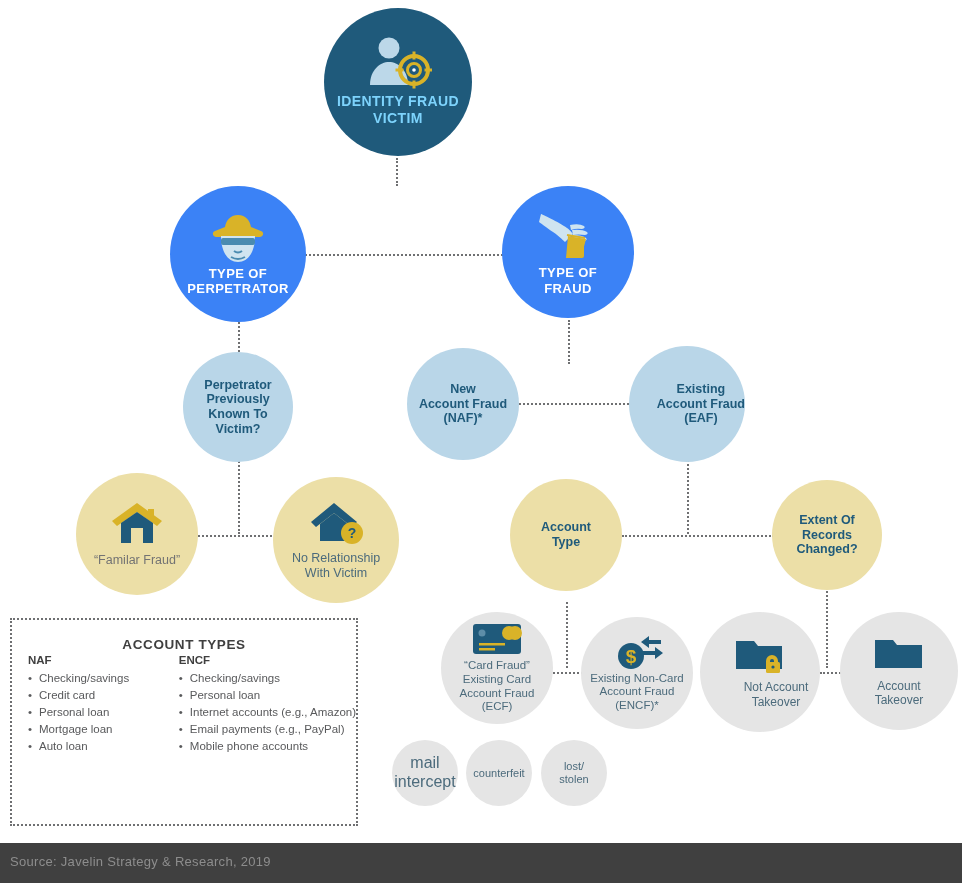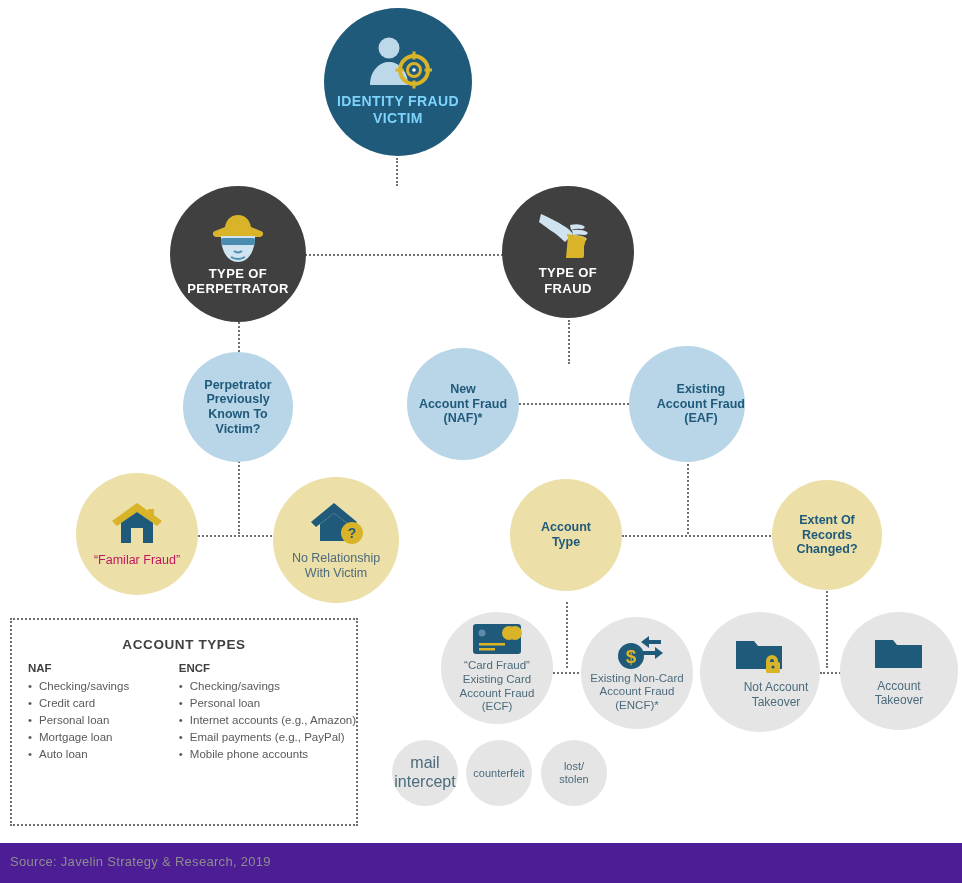--- a/index.html
+++ b/index.html
@@ -12,21 +12,21 @@
   
   .node{
     position:absolute;border-radius:50%;
     display:flex;flex-direction:column;align-items:center;justify-content:center;
     text-align:center;box-sizing:border-box;
   }
   .node .lbl{ white-space:pre-line; line-height:1.18; }
 
   
   .n-navy{ background:#1f5a7b; color:#7dd3fc; }
-  .n-steel{ background:#404040; color:#ffffff; }
+  .n-steel{ background:#3b82f6; color:#ffffff; }
   .n-lightblue{ background:#b9d6e8; color:#1f5a7b; }
   .n-cream{ background:#ecdfa7; color:#1f5a7b; }
   .n-gray{ background:#e5e5e5; color:#4c6b7c; }
 
   .n-navy .lbl, .n-steel .lbl{ font-weight:bold; letter-spacing:.4px; }
   .n-lightblue .lbl, .n-cream .lbl{ font-weight:bold; }
   .n-gray .lbl{ font-weight:normal; }
 
   
   .conn{position:absolute;}
@@ -42,41 +42,41 @@
 
   
   #legend{
     position:absolute;left:10px;top:618px;width:348px;height:208px;
     border:2px dotted #6f7072;box-sizing:border-box;background:#fff;
   }
   #legend .lg-title{
     text-align:center;font-weight:bold;font-size:13.5px;color:#3f3f3f;
     letter-spacing:.6px;margin-top:17px;
   }
-  .lg-cols{display:flex;margin-top:10px;padding-left:16px;gap:24px;}
+  .lg-cols{display:flex;margin-top:2px;padding-left:16px;gap:24px;}
   .lg-col{width:148px;}
   .lg-col.wide{width:182px;}
   .lg-head{font-weight:bold;font-size:11.5px;color:#3f3f3f;margin-bottom:4px;}
   .lg-list{list-style:none;margin:0;padding:0;}
   .lg-list li{
     font-size:11.5px;color:#58595b;line-height:17px;
     padding-left:11px;position:relative;white-space:nowrap;
   }
   .lg-list li:before{
     content:"\2022";position:absolute;left:0;top:0;color:#58595b;
   }
   .lg-note{
     font-size:10.5px;font-style:italic;color:#58595b;line-height:14.5px;
     margin:10px 14px 0 16px;
   }
   .lg-note .ind{display:block;padding-left:7px;}
 
   
   #footer{
-    position:absolute;left:0;top:843px;width:962px;height:40px;background:#4c1d95;
+    position:absolute;left:0;top:843px;width:962px;height:40px;background:#404040;
   }
   #footer .src{
     position:absolute;left:10px;top:11px;font-size:13px;color:#8d8d8d;
     letter-spacing:.3px;
   }
 </style>
 </head>
 <body>
 
 <div id="canvas">
@@ -170,21 +170,21 @@
 (EAF)</div>
   </div>
 
   <div class="node n-cream" style="left:76px;top:473px;width:122px;height:122px;">
     <svg class="icon" width="54" height="44" viewBox="0 0 54 44" style="margin-bottom:8px;">
       <path d="M2 20 L27 2 L52 20 L47 25 L27 11 L7 25 Z" fill="#d9b328"></path>
       <rect x="38" y="8" width="6" height="9" fill="#d9b328"></rect>
       <path d="M11 22 L27 11 L43 22 L43 42 L11 42 Z" fill="#1f5a7b"></path>
       <rect x="21" y="27" width="12" height="15" fill="#ecdfa7"></rect>
     </svg>
-    <div class="lbl" style="font-size:12.5px;font-weight:normal;color:#be185d;">“Familar Fraud”</div>
+    <div class="lbl" style="font-size:12.5px;font-weight:normal;color:#737373;">“Familar Fraud”</div>
   </div>
 
   <div class="node n-cream" style="left:273px;top:477px;width:126px;height:126px;">
     <svg class="icon" width="56" height="46" viewBox="0 0 56 46" style="margin-bottom:5px;">
       <path d="M3 22 L26 3 L49 22 L44 27 L26 13 L8 27 Z" fill="#1f5a7b"></path>
       <path d="M12 24 L26 13 L40 24 L40 41 L12 41 Z" fill="#1f5a7b"></path>
       <circle cx="44" cy="33" r="11" fill="#d9b328"></circle>
       <text x="44" y="38" font-family="Liberation Sans, sans-serif" font-size="14" font-weight="bold" fill="#1f5a7b" text-anchor="middle">?</text>
     </svg>
     <div class="lbl" style="font-size:12.5px;font-weight:normal;color:#4c6b7c;">No Relationship

